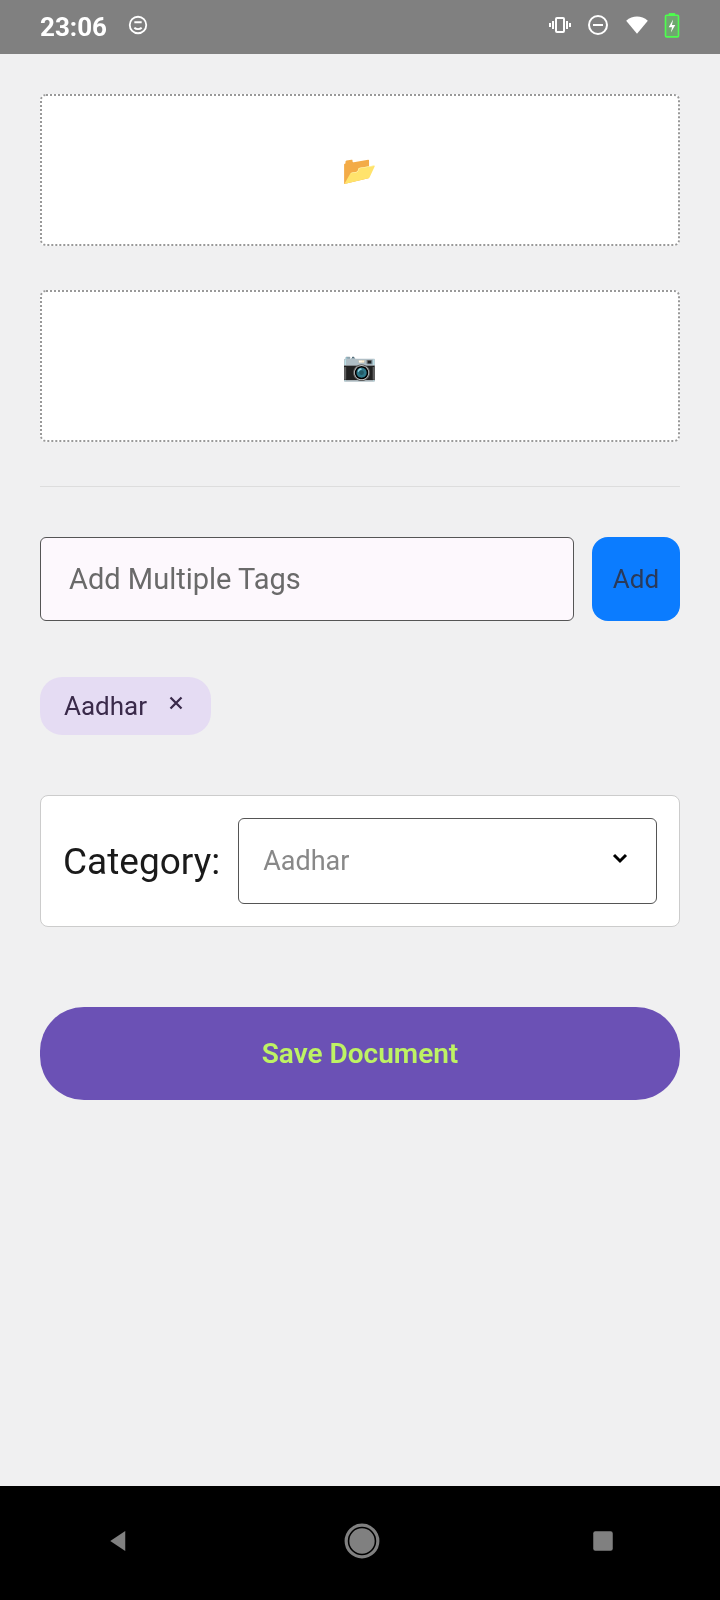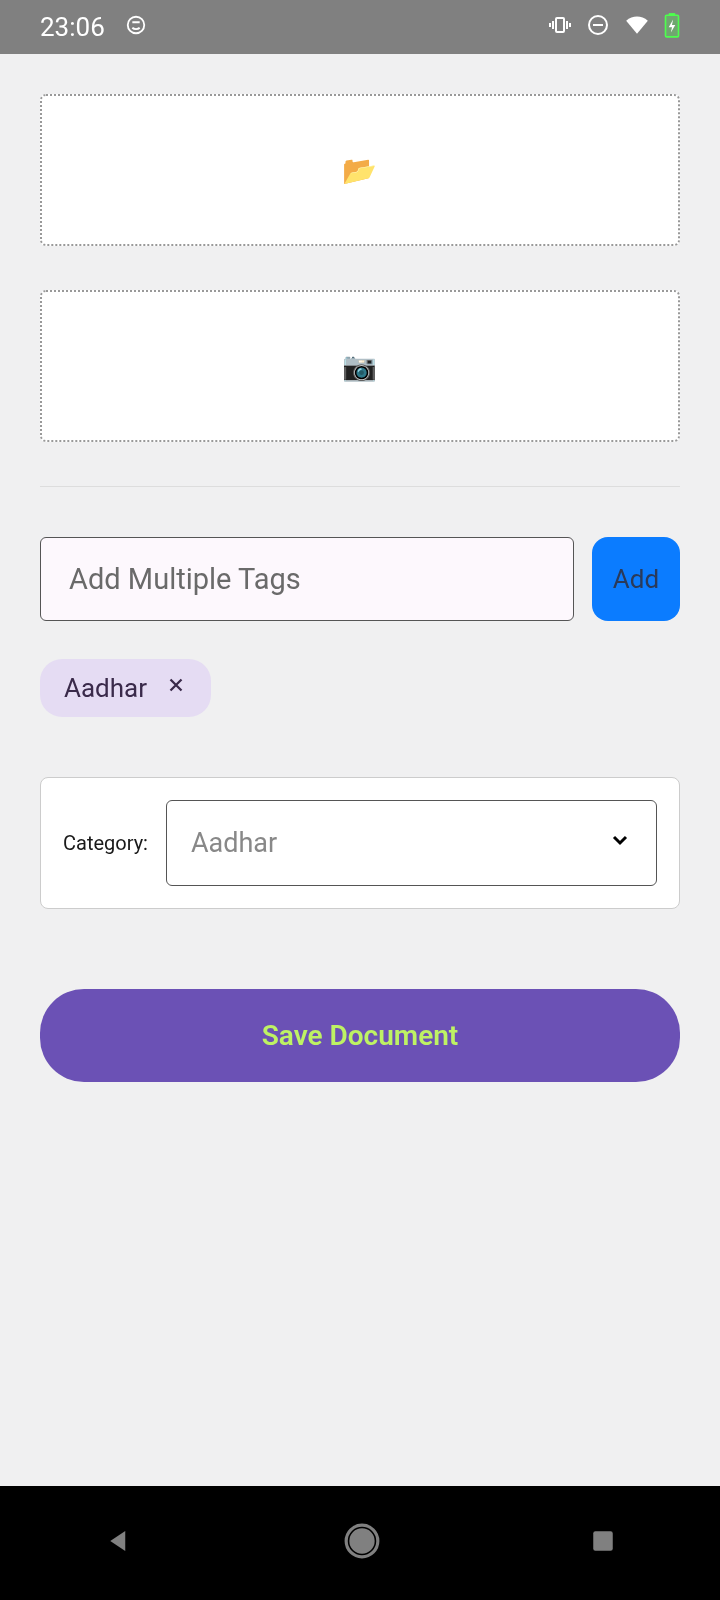--- a/index.html
+++ b/index.html
@@ -21,21 +21,21 @@
       justify-content: space-between;
       align-items: center;
       padding: 0 40px 0 40px;
       color: white;
     }
     .status-left {
       display: flex;
       align-items: center;
       gap: 20px;
       font-size: 26px;
-      font-weight: 400;
+      font-weight: 700;
     }
     .status-right {
       display: flex;
       align-items: center;
       gap: 14px;
     }
     .content {
       padding: 40px 40px 0 40px;
     }
     .upload-box {
@@ -54,21 +54,21 @@
     }
     .divider {
       border: none;
       border-top: 1px solid #ddd;
       margin: 36px 0 50px 0;
     }
     .tag-row {
       display: flex;
       gap: 18px;
       align-items: stretch;
-      margin-bottom: 38px;
+      margin-bottom: 56px;
     }
     .tag-input {
       flex: 1;
       border: 1.5px solid #555;
       border-radius: 6px;
       background: #fdf8fd;
       padding: 24px 28px;
       font-size: 29px;
       color: #6a6a6a;
       outline: none;
@@ -106,21 +106,21 @@
       border: 1px solid #ccc;
       border-radius: 8px;
       background: white;
       padding: 22px 22px;
       display: flex;
       align-items: center;
       gap: 18px;
       margin-bottom: 80px;
     }
     .category-label {
-      font-size: 20px;
+      font-size: 37px;
       color: #1a1a1a;
     }
     .category-select {
       flex: 1;
       border: 1.5px solid #555;
       border-radius: 6px;
       padding: 26px 24px;
       display: flex;
       justify-content: space-between;
       align-items: center;

